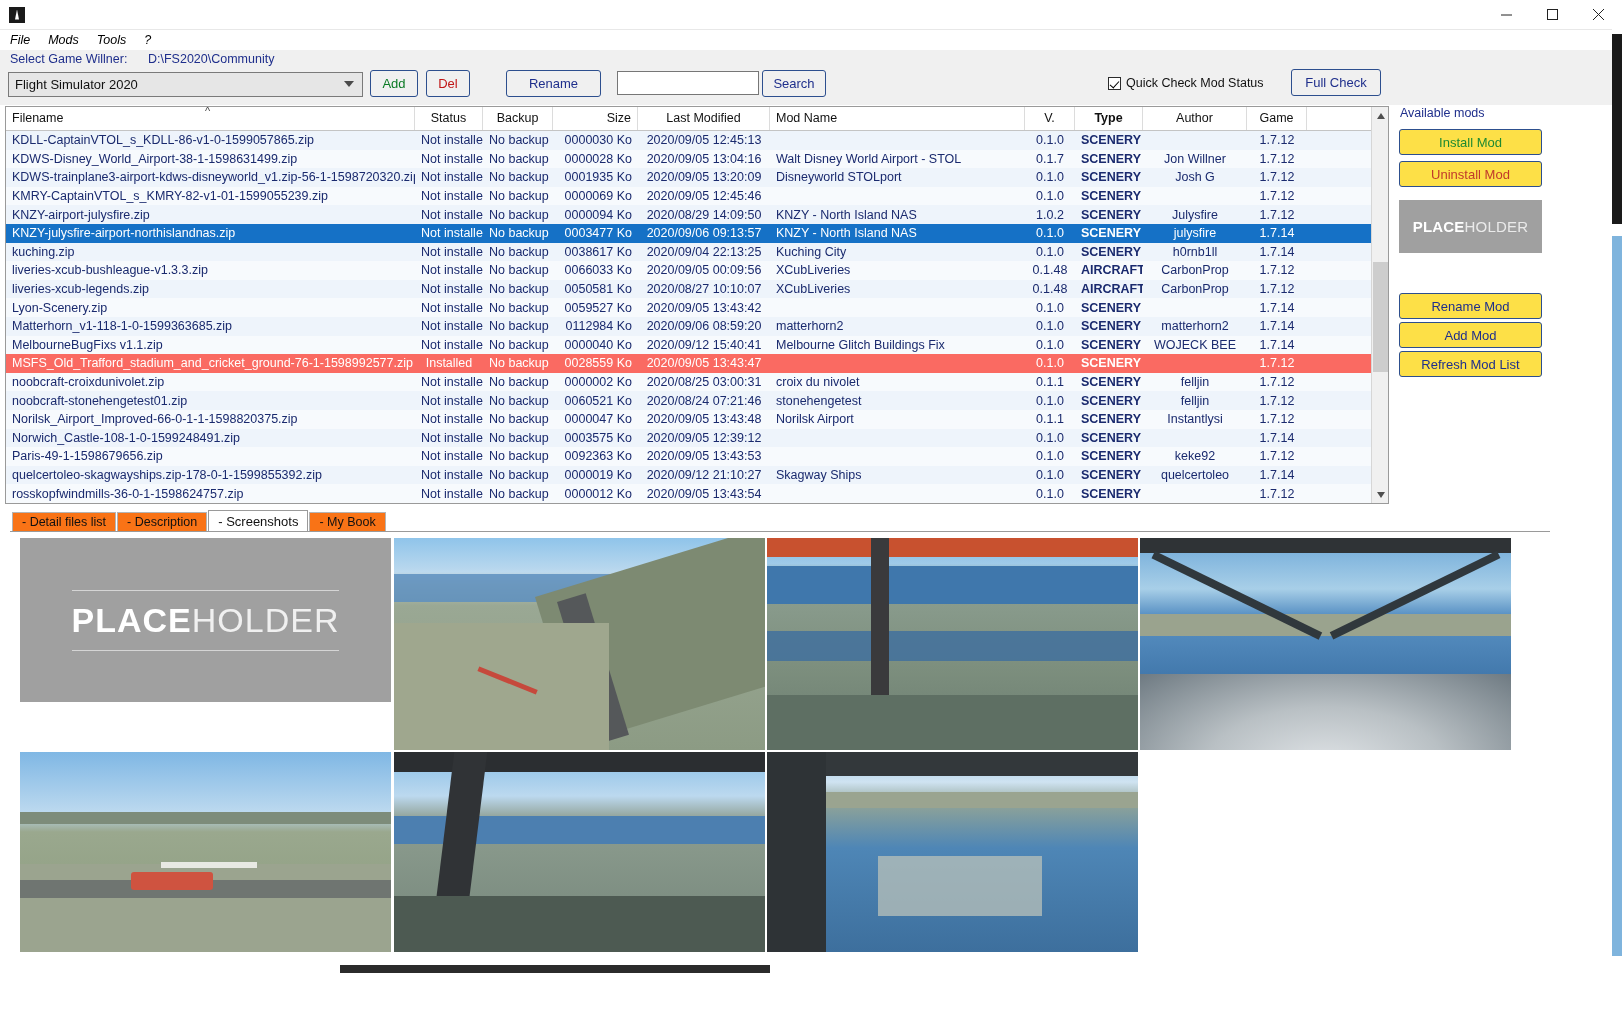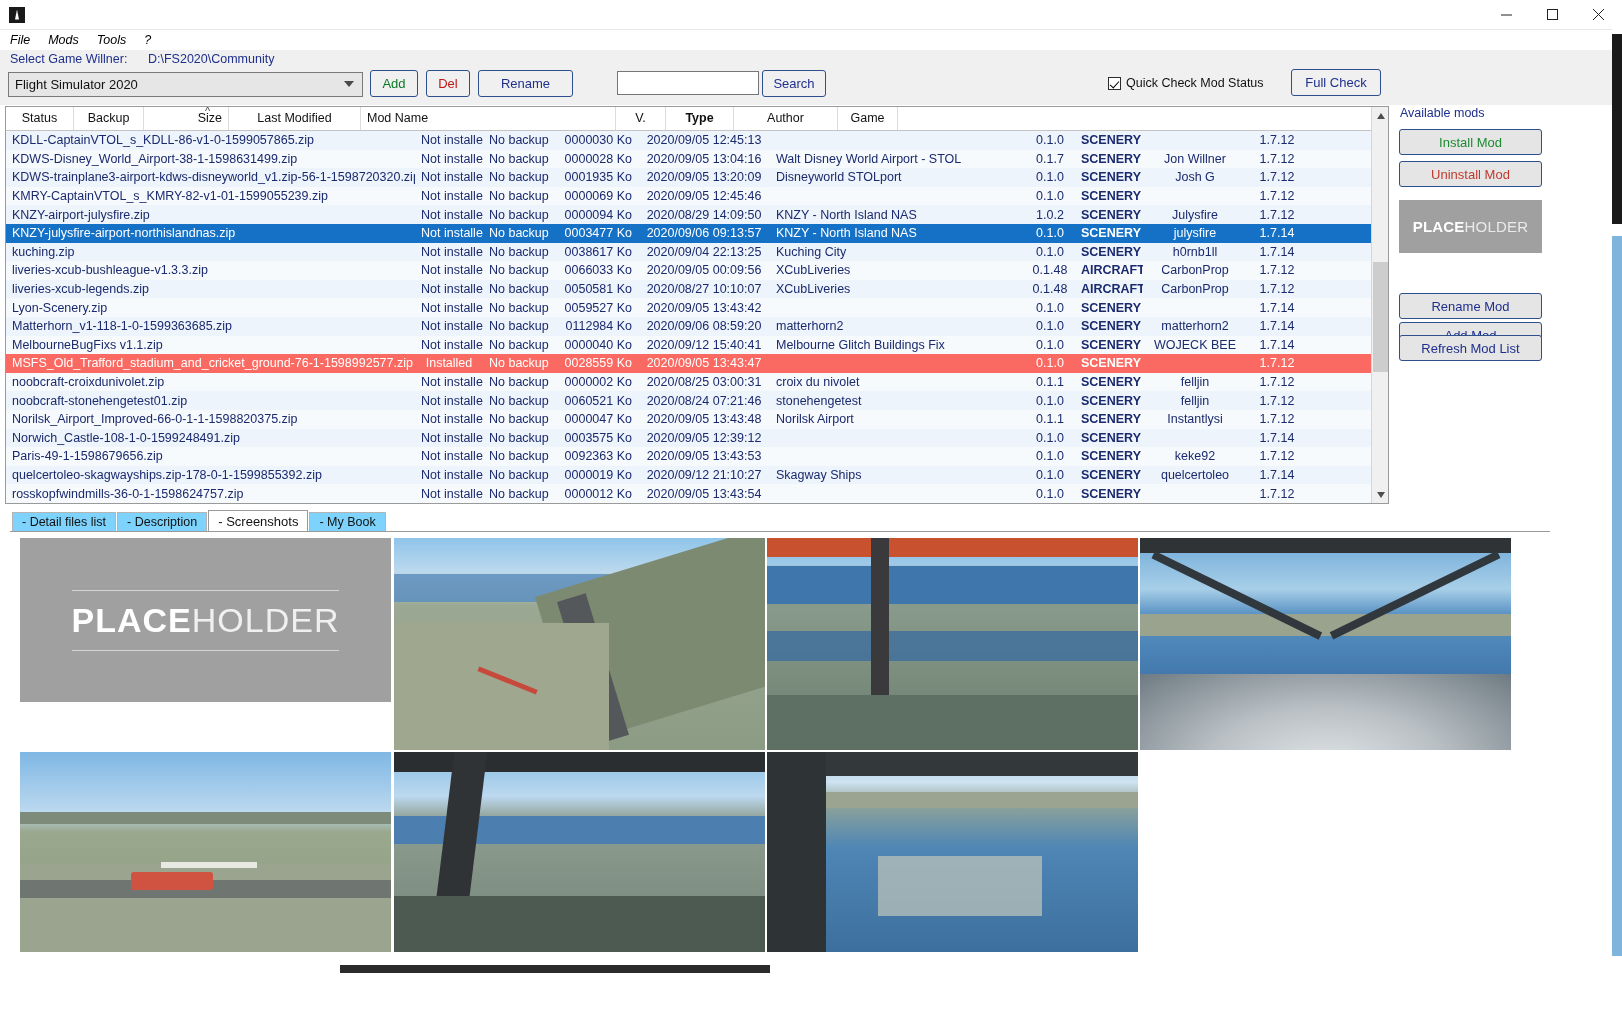--- a/index.html
+++ b/index.html
@@ -71,21 +71,21 @@
     border-top: 6px solid #4a4a4a;
   }
   .btn {
     position: absolute; height: 27px;
     background: #f0f0f0; border: 1px solid #2d4f8e; border-radius: 3px;
     font-size: 13px; color: #1f2f8c; cursor: default;
     display: flex; align-items: center; justify-content: center;
   }
   .btn-add  { left: 370px; top: 70px; width: 48px; color: #0a7a24; }
   .btn-del  { left: 426px; top: 70px; width: 44px; color: #c01616; }
-  .btn-ren  { left: 478px; top: 70px; width: 95px; }
+  .btn-ren  { left: 506px; top: 70px; width: 95px; }
   .searchbox {
     position: absolute; left: 617px; top: 71px; width: 142px; height: 24px;
     background: #ffffff; border: 1px solid #767676;
     font-size: 13px; padding: 2px 4px; color: #111;
   }
   .btn-search { left: 762px; top: 70px; width: 64px; }
   .chk-wrap {
     position: absolute; left: 1108px; top: 76px;
     display: flex; align-items: center; font-size: 12.5px; color: #111;
   }
@@ -158,46 +158,46 @@
     background: #cdcdcd;
   }
 
   
   .rlabel {
     position: absolute; left: 1400px; top: 106px;
     font-size: 12.5px; color: #1f2f8c;
   }
   .rbtn {
     position: absolute; left: 1399px; width: 143px; height: 26px;
-    background: #e5e5e5; border: 1px solid #2d4f8e; border-radius: 3px;
+    background: #fde047; border: 1px solid #2d4f8e; border-radius: 3px;
     font-size: 13px; color: #1f2f8c;
     display: flex; align-items: center; justify-content: center;
   }
   .rb-install   { top: 129px; color: #1e8a32; }
   .rb-uninstall { top: 161px; color: #c0392b; }
   .rb-rename    { top: 293px; }
   .rb-add       { top: 322px; }
-  .rb-refresh   { top: 335px; }
+  .rb-refresh   { top: 351px; }
   .ph-small {
     position: absolute; left: 1399px; top: 200px; width: 143px; height: 53px;
     background: #a0a0a0; display: flex; align-items: center;
     justify-content: center;
   }
   .ph-text { font-size: 15px; color: #ffffff; letter-spacing: 0.2px; }
   .ph-text b { font-weight: bold; }
   .ph-text span { font-weight: normal; color: #eaeaea; }
 
   
   .tabs {
     position: absolute; left: 12px; top: 510px; width: 1530px; height: 21px;
     display: flex; align-items: flex-end;
   }
   .tab {
     height: 19px; padding: 0 9px; font-size: 12.5px; color: #111;
-    background: #7dd3fc; border: 1px solid #b4b4b4; border-bottom: none;
+    background: #f97316; border: 1px solid #b4b4b4; border-bottom: none;
     display: flex; align-items: center; margin-right: 1px;
   }
   .tab.active {
     background: #ffffff; height: 21px; font-size: 13px;
     border-color: #9a9a9a;
   }
 
   
   .shots {
     position: absolute; left: 10px; top: 531px; width: 1540px; height: 425px;
@@ -283,20 +283,21 @@
 <div class="btn btn-search">Search</div>
 <div class="chk-wrap">
   <span class="chkbox"></span>
   <span>Quick Check Mod Status</span>
 </div>
 <div class="btn btn-full">Full Check</div>
 
 <div class="tablewrap">
   <div class="thead">
     <div class="sortmark">^</div>
+    <div class="th w-file">Filename</div>
     <div class="th w-stat c">Status</div>
     <div class="th w-back c">Backup</div>
     <div class="th w-size r">Size</div>
     <div class="th w-mod c">Last Modified</div>
     <div class="th w-name">Mod Name</div>
     <div class="th w-ver c">V.</div>
     <div class="th w-type c">Type</div>
     <div class="th w-auth c">Author</div>
     <div class="th w-game c">Game</div>
   </div>

